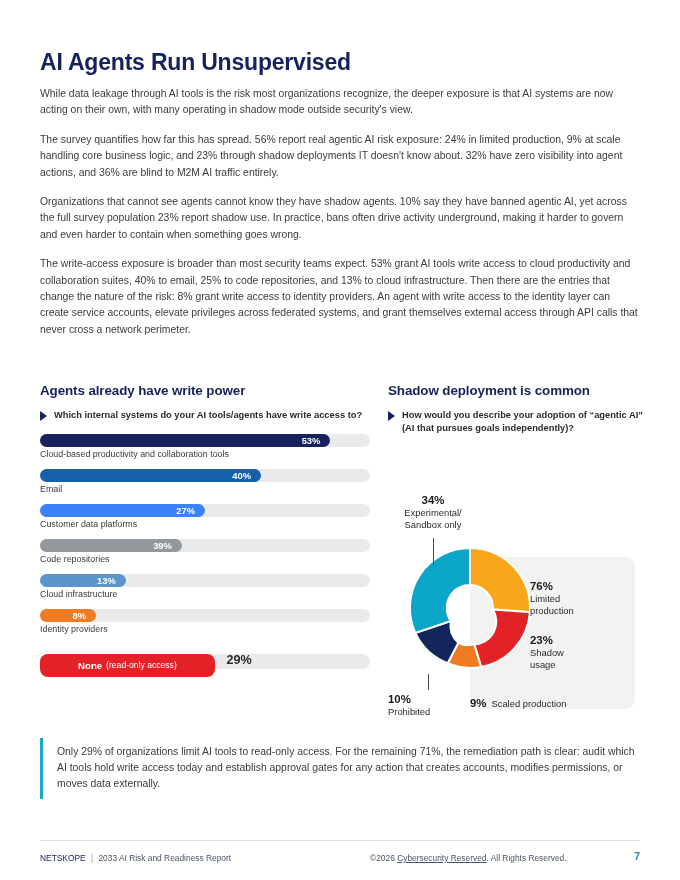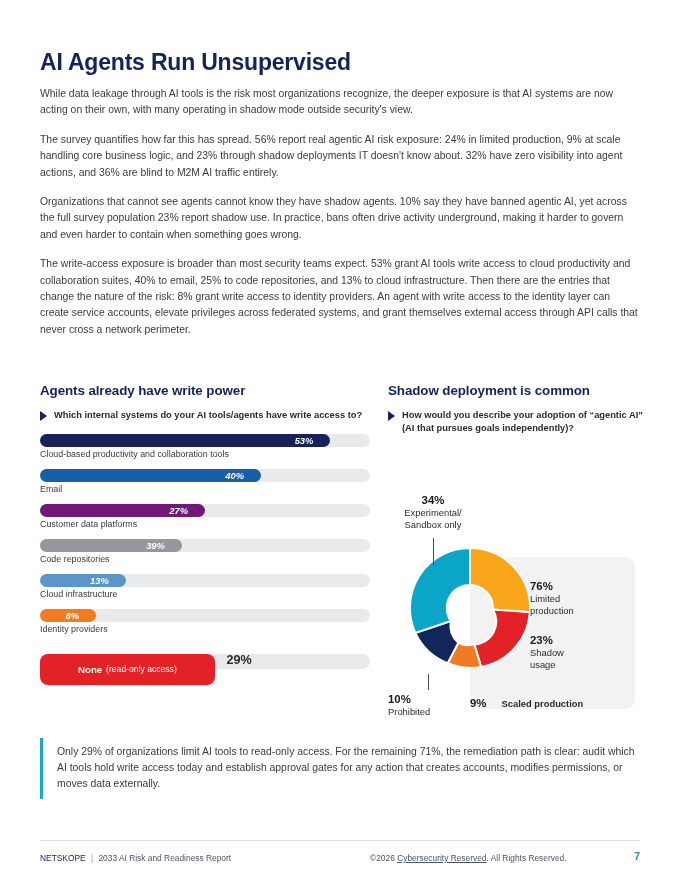--- a/index.html
+++ b/index.html
@@ -108,22 +108,21 @@
   .bar-fill {
     position: absolute;
     left: 0;
     top: 0;
     height: 13px;
     border-radius: 7px;
     display: flex;
     align-items: center;
     justify-content: flex-end;
     box-sizing: border-box;
-    padding-right: 17px;
-    font-style: italic;
+    padding-right: 10px;
   }
   .bar-value {
     font-size: 9.4px;
     font-weight: bold;
     color: #ffffff;
     white-space: nowrap;
   }
   .bar-label {
     font-size: 8.9px;
     color: #3b3b3b;
@@ -144,21 +143,21 @@
     width: 100%;
     height: 15px;
     background: #e9eaec;
     border-radius: 8px;
   }
   .none-fill {
     position: absolute;
     left: 0;
     top: 0;
     width: 53%;
-    height: 31px;
+    height: 23px;
     background: #e32227;
     border-radius: 8px;
     display: flex;
     align-items: center;
     justify-content: center;
     gap: 4px;
   }
   .none-strong {
     font-size: 9.6px;
     font-weight: bold;
@@ -225,21 +224,21 @@
     font-weight: bold;
     color: #1a1a1a;
     line-height: 13px;
   }
   .dlabel .txt {
     font-size: 9.4px;
     color: #2b2b2b;
     line-height: 11.6px;
   }
   .dlabel.inline { display: flex; align-items: baseline; gap: 5px; }
-  .dlabel.inline .txt { font-weight: bold; margin-left: 10px; }
+  .dlabel.inline .txt { font-weight: normal; }
 
   .lbl-34 { left: 0px; top: 48px; width: 90px; text-align: center; }
   .lbl-24 { left: 142px; top: 134px; }
   .lbl-23 { left: 142px; top: 188px; }
   .lbl-9  { left: 82px;  top: 251px; }
   .lbl-10 { left: 0px;   top: 247px; width: 80px; text-align: left; }
 
   .leader {
     position: absolute;
     width: 1.4px;
@@ -347,21 +346,21 @@
         <div class="bar-track">
           <div class="bar-fill" style="width:67%;background:#1560a8;">
             <span class="bar-value">40%</span>
           </div>
         </div>
         <div class="bar-label">Email</div>
       </div>
 
       <div class="bar-item">
         <div class="bar-track">
-          <div class="bar-fill" style="width:50%;background:#701a75;">
+          <div class="bar-fill" style="width:50%;background:#3b82f6;">
             <span class="bar-value">27%</span>
           </div>
         </div>
         <div class="bar-label">Customer data platforms</div>
       </div>
 
       <div class="bar-item">
         <div class="bar-track">
           <div class="bar-fill" style="width:43%;background:#94989c;">
             <span class="bar-value">39%</span>

